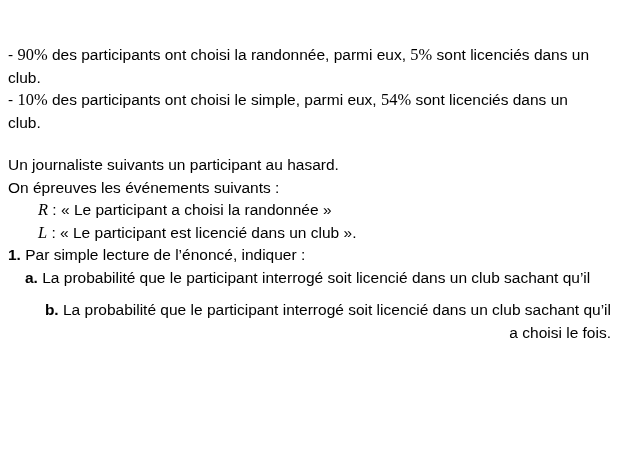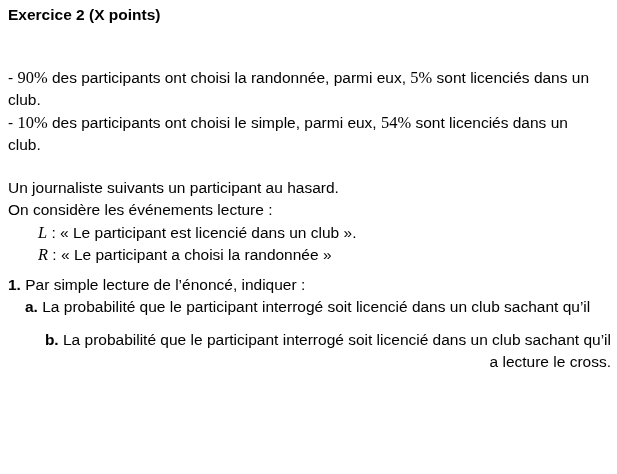--- a/index.html
+++ b/index.html
@@ -29,58 +29,57 @@
   }
   .serif-italic {
     font-family: "Liberation Serif", "DejaVu Serif", serif;
     font-style: italic;
     font-size: 1.06em;
   }
   .info-heading { margin-top: 16px; }
   .facts { margin-top: 40px; }
   .journalist-block { margin-top: 20px; }
   .event-line { padding-left: 30px; }
-  .question-heading { margin-top: 7px; }
+  .question-heading { margin-top: 0; }
   .item-line1 { padding-left: 17px; }
   .item-line2 { padding-left: 35px; }
   .item-b { margin-top: 10px; text-align: right; }
 </style>
 </head>
 <body>
 
 <div class="doc">
 
-  <div class="line title">Exercice 2 (X points)</div>
 
 
 
   <div class="facts">
     <div class="fact">
       <div class="line"><span>- </span><span class="serif">90%</span><span> des participants ont choisi la randonnée, parmi eux, </span><span class="serif">5%</span><span> sont licenciés dans un</span></div>
       <div class="line">club.</div>
     </div>
     <div class="fact">
       <div class="line"><span>- </span><span class="serif">10%</span><span> des participants ont choisi le simple, parmi eux, </span><span class="serif">54%</span><span> sont licenciés dans un</span></div>
       <div class="line">club.</div>
     </div>
   </div>
 
   <div class="journalist-block">
     <div class="line">Un journaliste suivants un participant au hasard.</div>
-    <div class="line">On considère les événements lecture :</div>
+    <div class="line">On épreuves les événements suivants :</div>
+    <div class="line event-line"><span class="serif-italic">R</span><span> : « Le participant a choisi la randonnée »</span></div>
     <div class="line event-line"><span class="serif-italic">L</span><span> : « Le participant est licencié dans un club ».</span></div>
-    <div class="line event-line"><span class="serif-italic">R</span><span> : « Le participant a choisi la randonnée »</span></div>
   </div>
 
   <div class="question">
     <div class="line question-heading"><span class="bold">1.</span><span> Par simple lecture de l’énoncé, indiquer :</span></div>
 
     <div class="item item-a">
       <div class="line item-line1"><span class="bold">a.</span><span> La probabilité que le participant interrogé soit licencié dans un club sachant qu’il</span></div>
     </div>
 
     <div class="item item-b">
       <div class="line item-line1"><span class="bold">b.</span><span> La probabilité que le participant interrogé soit licencié dans un club sachant qu’il</span></div>
-      <div class="line item-line2">a lecture le cross.</div>
+      <div class="line item-line2">a choisi le fois.</div>
     </div>
   </div>
 
 </div>
 
 </body></html>

